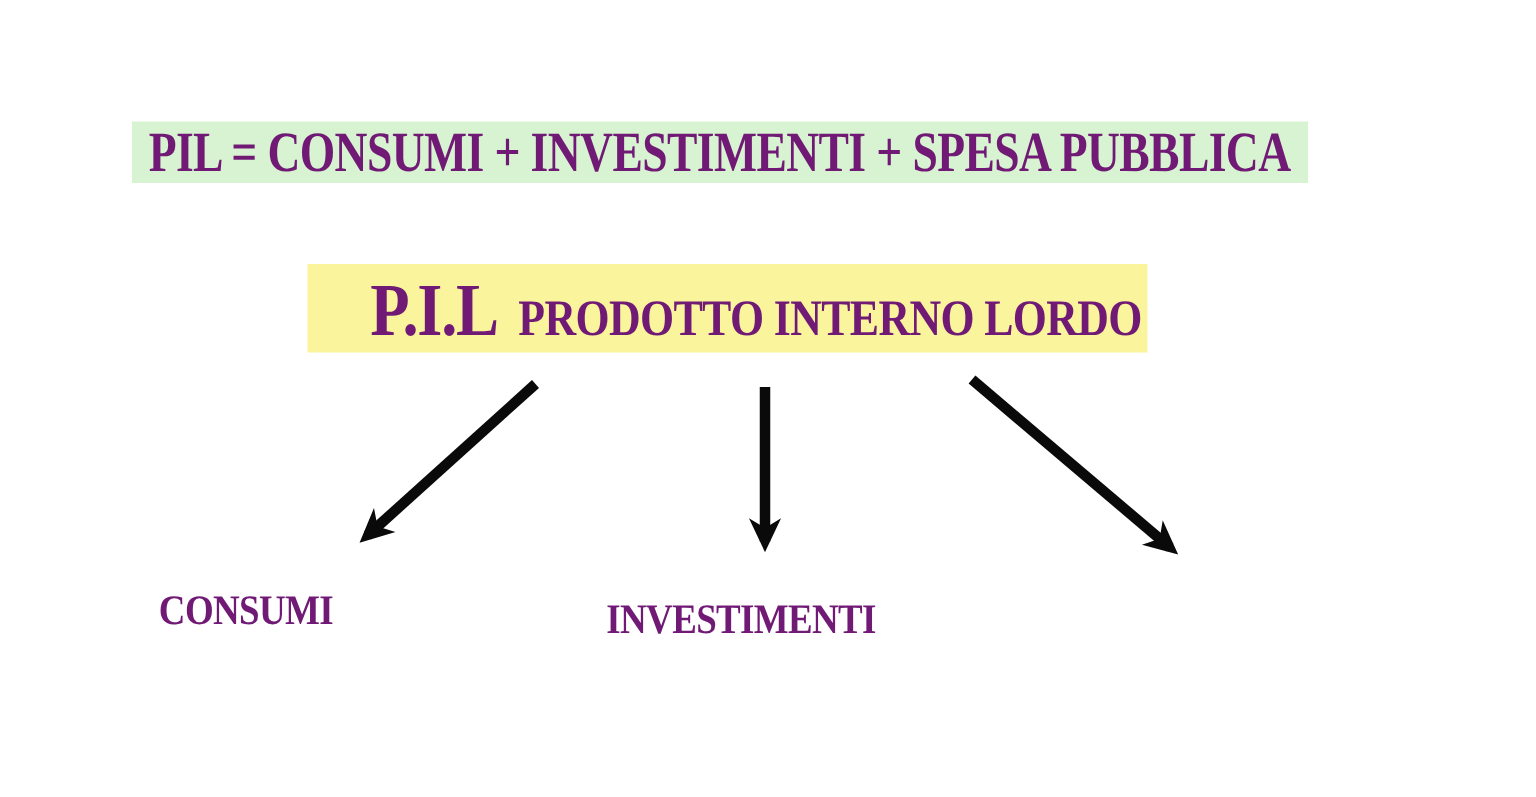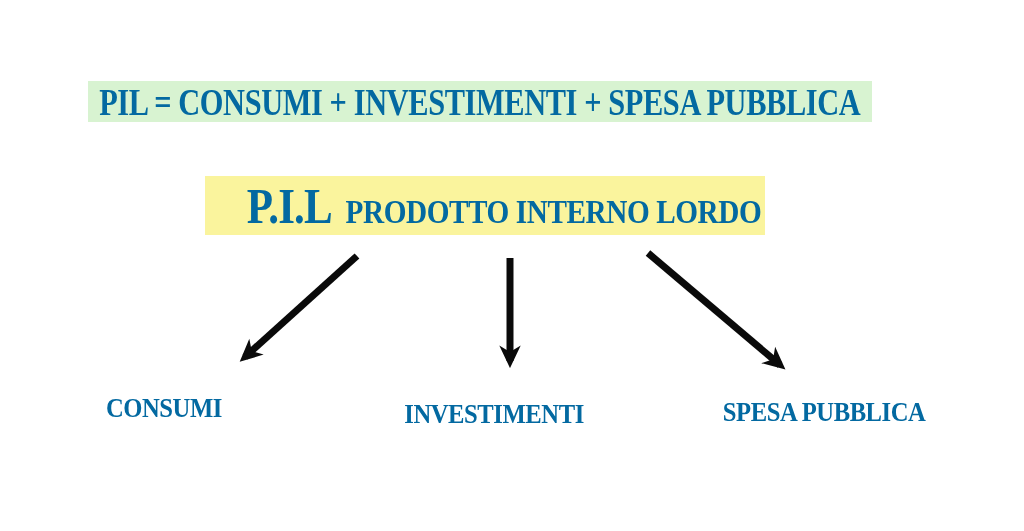--- a/index.html
+++ b/index.html
@@ -7,21 +7,21 @@
     padding: 0;
     background: #ffffff;
   }
   .canvas {
     position: relative;
     width: 1024px;
     height: 531px;
     background: #ffffff;
     overflow: hidden;
     font-family: "Liberation Serif", "DejaVu Serif", serif;
-    color: #0369a1;
+    color: #701a75;
   }
 
   
   .formula-banner {
     position: absolute;
     left: 88px;
     top: 81px;
     width: 784px;
     height: 41px;
     display: flex;
@@ -133,17 +133,14 @@
   </svg>
 
   <div class="component-label label-consumi">
     <span>CONSUMI</span>
   </div>
 
   <div class="component-label label-investimenti">
     <span>INVESTIMENTI</span>
   </div>
 
-  <div class="component-label label-spesa">
-    <span>SPESA PUBBLICA</span>
-  </div>
 
 </div>
 
 </body></html>

